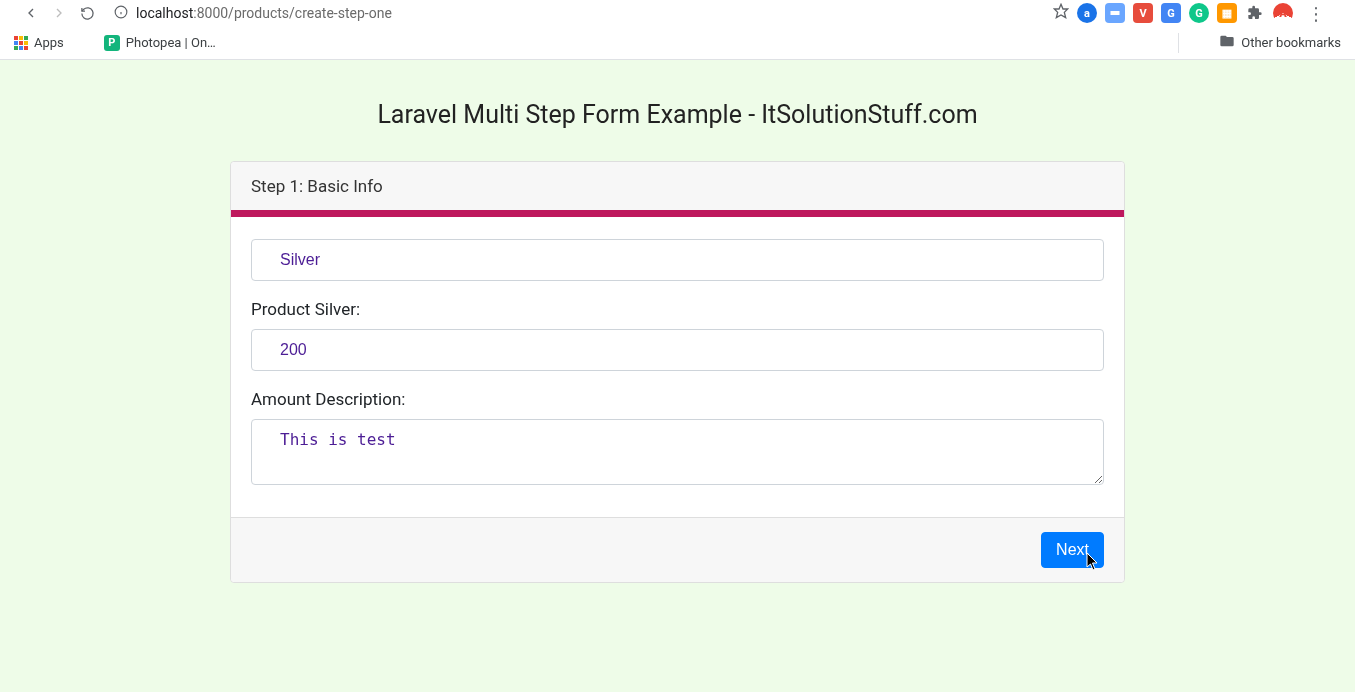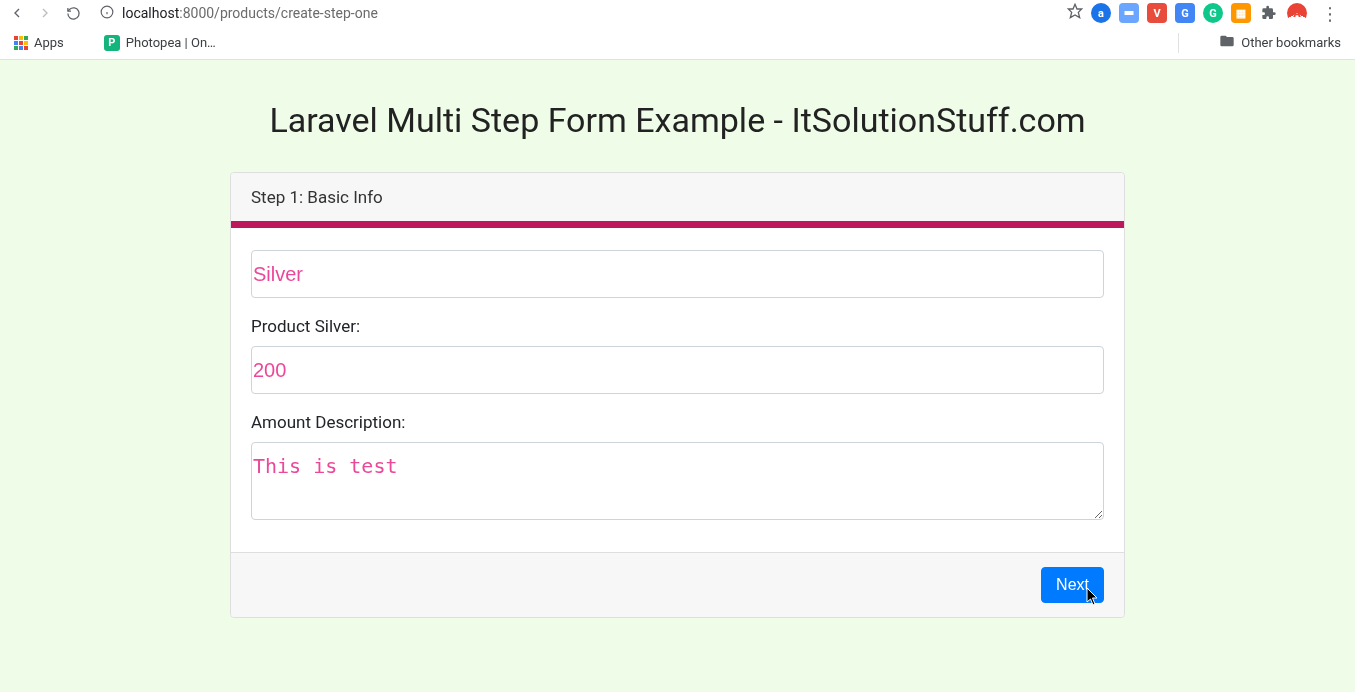--- a/index.html
+++ b/index.html
@@ -9,21 +9,21 @@
     font-size: 16px;
     color: #212529;
     background: #fff;
   }
 
   
   .chrome {
     height: 26px;
     display: flex;
     align-items: center;
-    padding: 0 6px;
+    padding: 0 20px;
     gap: 6px;
     background: #fff;
   }
   .chrome .nav-ico {
     width: 22px; height: 22px;
     display: flex; align-items: center; justify-content: center;
     color: #5f6368;
     border-radius: 50%;
   }
   .chrome .nav-ico.disabled { color: #bdbdbd; }
@@ -98,21 +98,21 @@
   .folder-ico { color:#5f6368; font-size:14px; }
 
   
   .page {
     background: #eefce8;
     min-height: calc(100% - 60px);
     padding-top: 40px;
   }
   .page-title {
     text-align: center;
-    font-size: 34px;
+    font-size: 25px;
     font-weight: 400;
     color: #222;
     margin-bottom: 32px;
   }
   .card {
     width: 895px;
     margin: 0 auto;
     background: #fff;
     border: 1px solid #dedede;
     border-radius: 4px;
@@ -123,23 +123,23 @@
     font-size: 17px;
     color: #333;
     border-bottom: 7px solid #be185d;
     border-radius: 4px 4px 0 0;
   }
   .card-body { padding: 22px 20px 24px; }
   .form-group { margin-bottom: 18px; }
   .form-label { display:block; font-size:17px; color:#212529; margin-bottom:10px; }
   .form-control {
     width: 100%;
-    padding: 8px 1px;
-    font-size: 20px;
-    color: #ec4899;
+    padding: 8px 28px;
+    font-size: 16px;
+    color: #4c1d95;
     background: #fff;
     border: 1px solid #ced4da;
     border-radius: 4px;
     line-height: 1.5;
   }
   textarea.form-control { resize: vertical; min-height: 62px; }
   .card-footer {
     background: #f7f7f7;
     border-top: 1px solid #dedede;
     padding: 14px 20px;

